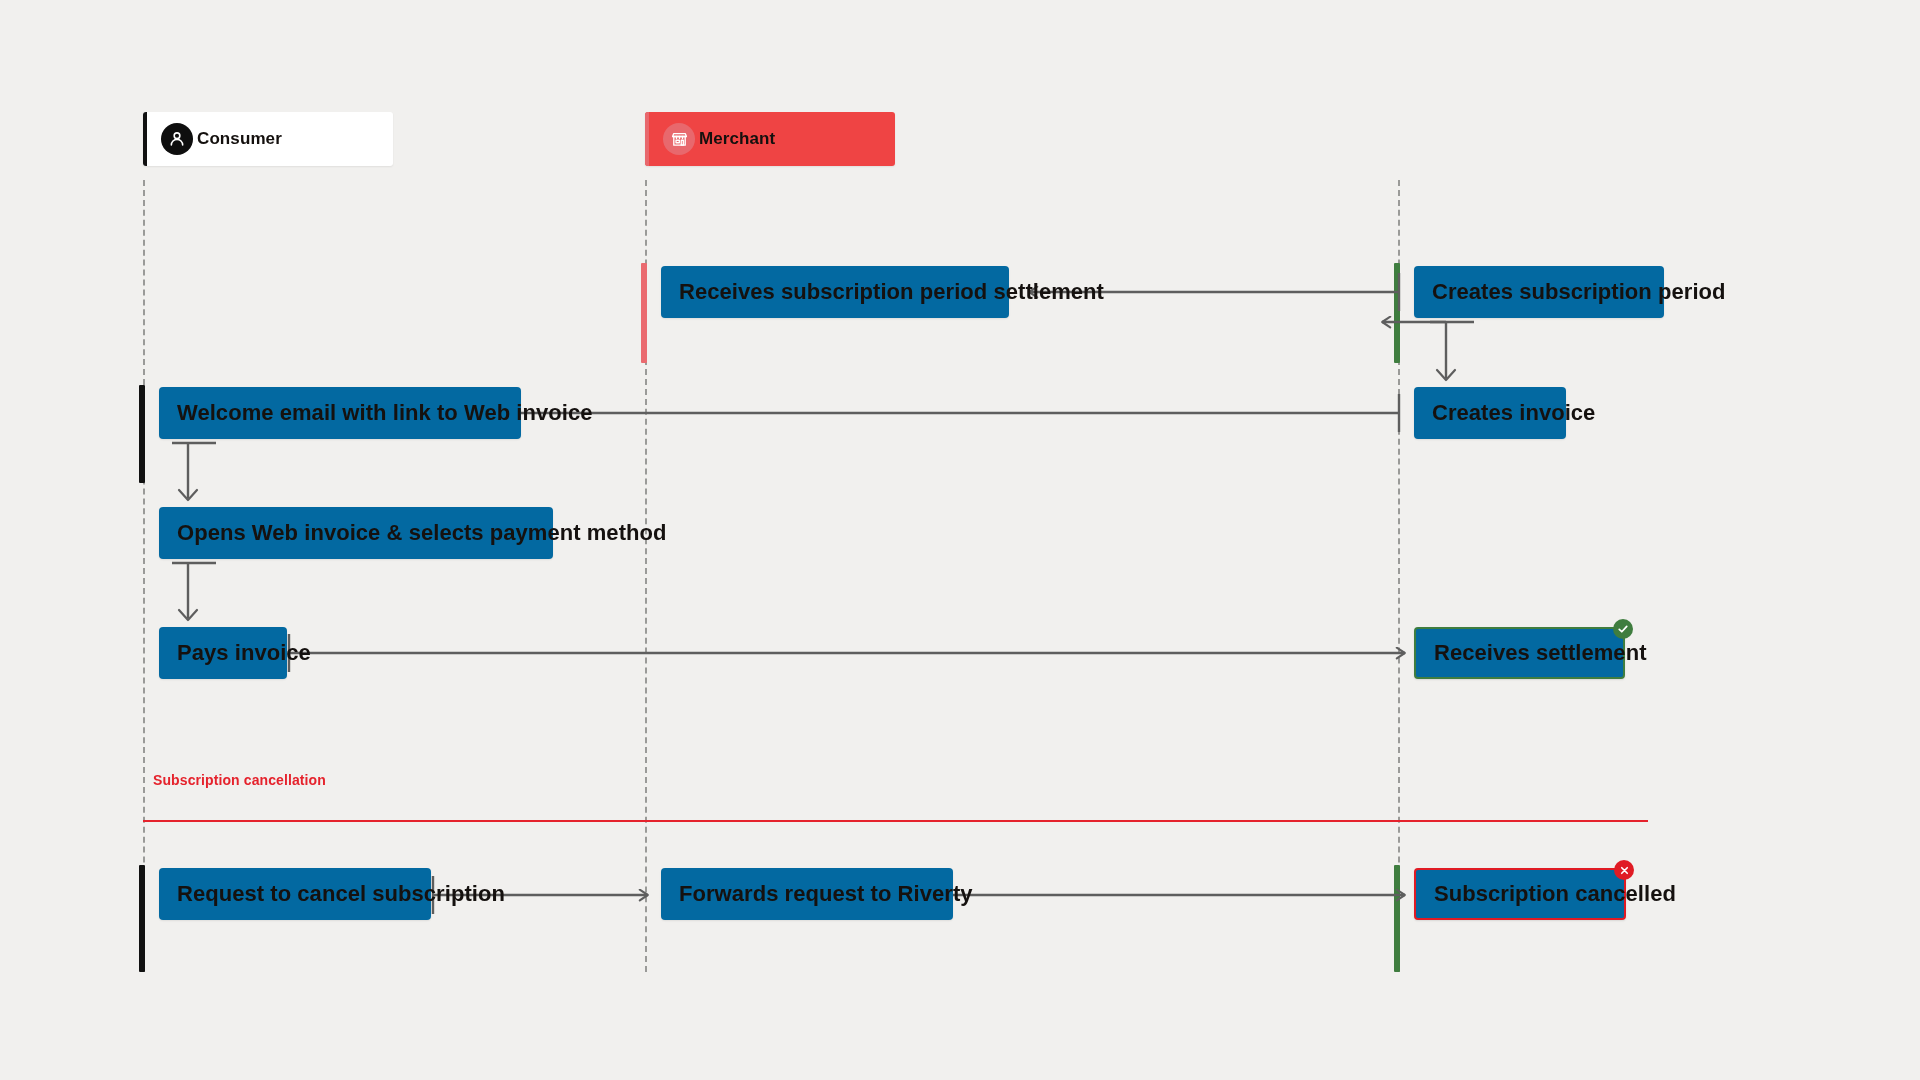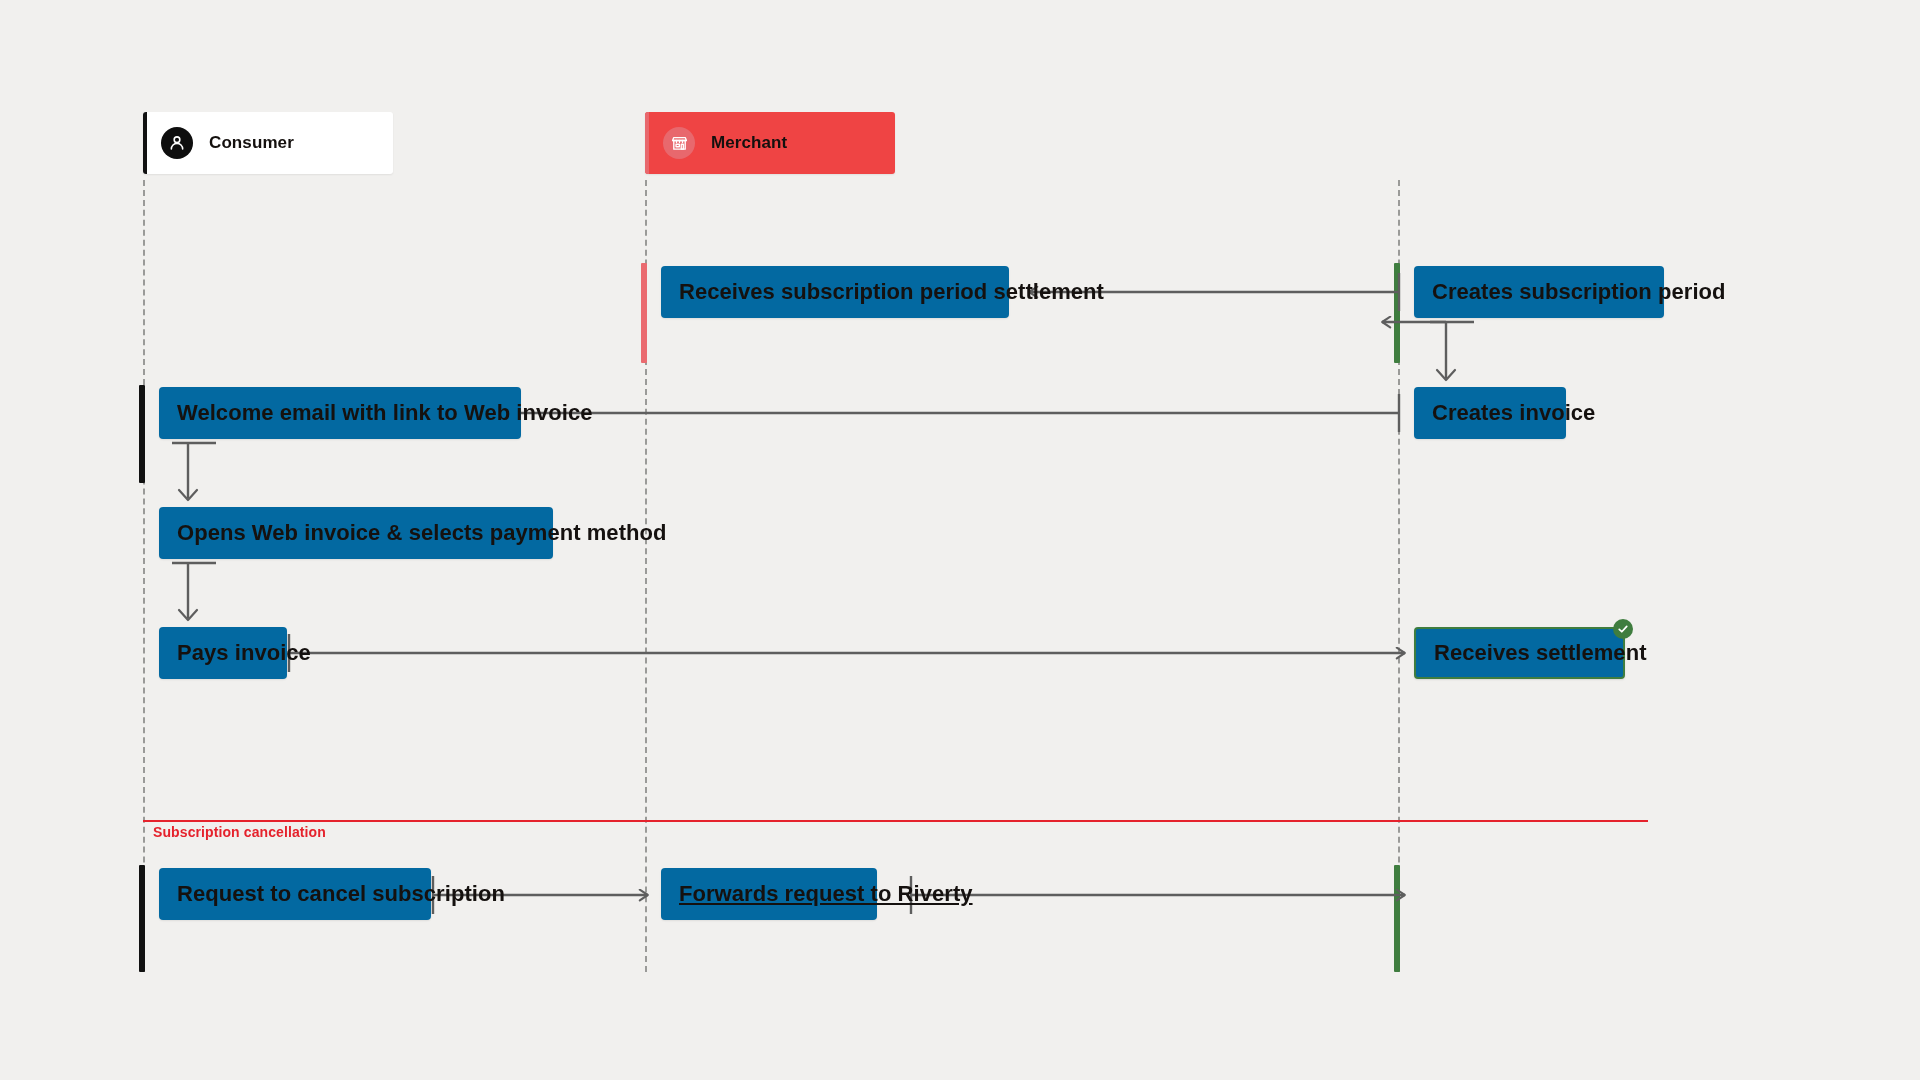--- a/index.html
+++ b/index.html
@@ -35,24 +35,24 @@
     width: 6px;
     border-radius: 1px;
   }
   .activation.consumer  { background: #111111; }
   .activation.merchant  { background: #ea6a6f; }
   .activation.riverty   { background: #3f7d3f; }
 
   
   .actor {
     position: absolute;
-    height: 62px;
+    height: 54px;
     display: flex;
     align-items: center;
-    gap: 16px;
+    gap: 4px;
     padding-left: 18px;
     border-radius: 3px;
     box-shadow: 0 1px 2px rgba(0,0,0,.07);
   }
   .actor .bar {
     position: absolute;
     left: 0; top: 0; bottom: 0;
     width: 4px;
     border-radius: 3px 0 0 3px;
   }
@@ -258,21 +258,29 @@
       <svg width="12" height="12" viewBox="0 0 24 24" fill="none" stroke="#ffffff" stroke-width="3.4" stroke-linecap="round" stroke-linejoin="round">
         <path d="M4.5 12.6 L9.6 17.5 L19.5 6.8"></path>
       </svg>
     </span>
   </div>
 
   <div class="msg" style="left:159px; top:868px; width:272px;">
     <span>Request to cancel subscription</span>
   </div>
 
-  <div class="msg" style="left:661px; top:868px; width:216px;text-decoration:underline;">
+  <div class="msg" style="left:661px; top:868px; width:292px;">
     <span>Forwards request to Riverty</span>
   </div>
 
-
-  <div class="separator-label" style="left:153px; top:824px;">Subscription cancellation</div>
+  <div class="msg error" style="left:1414px; top:868px; width:212px;">
+    <span>Subscription cancelled</span>
+    <span class="badge badge-error">
+      <svg width="11" height="11" viewBox="0 0 24 24" fill="none" stroke="#ffffff" stroke-width="3.6" stroke-linecap="round" stroke-linejoin="round">
+        <path d="M6 6 L18 18 M18 6 L6 18"></path>
+      </svg>
+    </span>
+  </div>
+
+  <div class="separator-label" style="left:153px; top:772px;">Subscription cancellation</div>
   <div class="separator-line" style="left:143px; top:820px; width:1505px;"></div>
 
 </div>
 
 </body></html>

